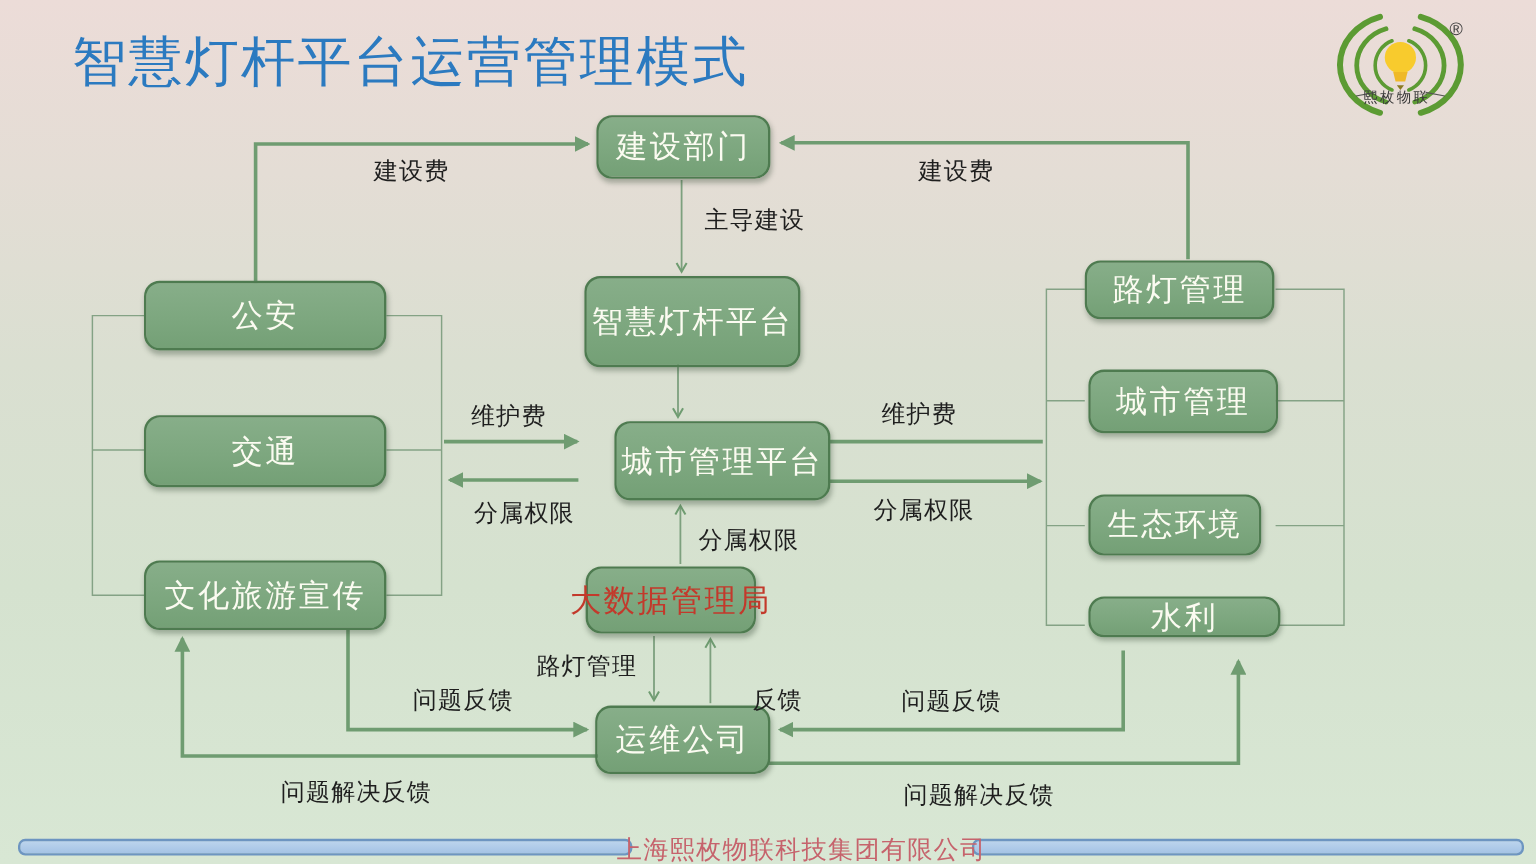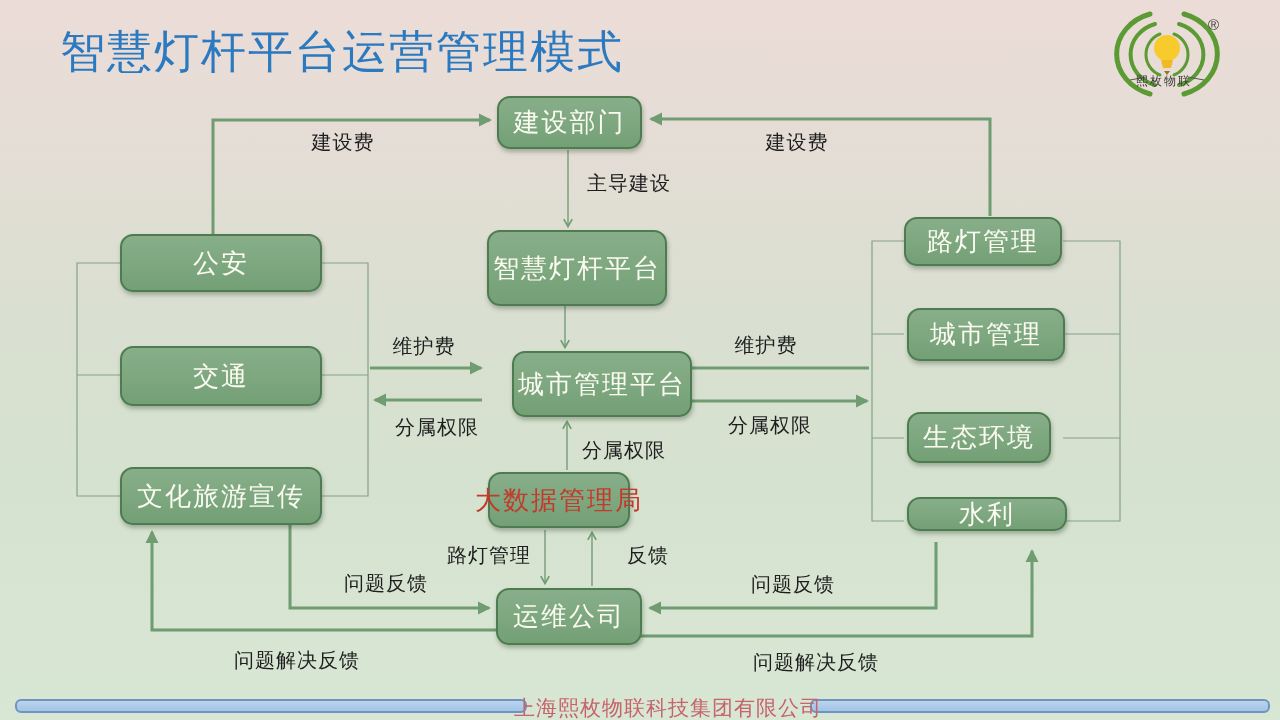--- a/index.html
+++ b/index.html
@@ -85,21 +85,21 @@
 
   <span class="elabel" style="left:343px;top:129px;">建设费</span>
   <span class="elabel" style="left:797px;top:129px;">建设费</span>
   <span class="elabel" style="left:629px;top:170px;">主导建设</span>
   <span class="elabel" style="left:424px;top:333px;">维护费</span>
   <span class="elabel" style="left:766px;top:332px;">维护费</span>
   <span class="elabel" style="left:437px;top:414px;">分属权限</span>
   <span class="elabel" style="left:770px;top:412px;">分属权限</span>
   <span class="elabel" style="left:624px;top:437px;">分属权限</span>
   <span class="elabel" style="left:489px;top:542px;">路灯管理</span>
-  <span class="elabel" style="left:648px;top:542px;">反馈</span>
+  <span class="elabel" style="left:648px;top:570px;">反馈</span>
   <span class="elabel" style="left:386px;top:570px;">问题反馈</span>
   <span class="elabel" style="left:793px;top:571px;">问题反馈</span>
   <span class="elabel" style="left:297px;top:647px;">问题解决反馈</span>
   <span class="elabel" style="left:816px;top:649px;">问题解决反馈</span>
 
   <div class="logo">
     <svg width="140" height="95" viewBox="0 0 140 95">
       <g stroke="#5C9B33" fill="none" stroke-linecap="round">
         <path d="M50,6  A48,42 0 0 0 50,86" stroke-width="5"></path>
         <path d="M55,16 A35,32 0 0 0 55,77" stroke-width="4"></path>

